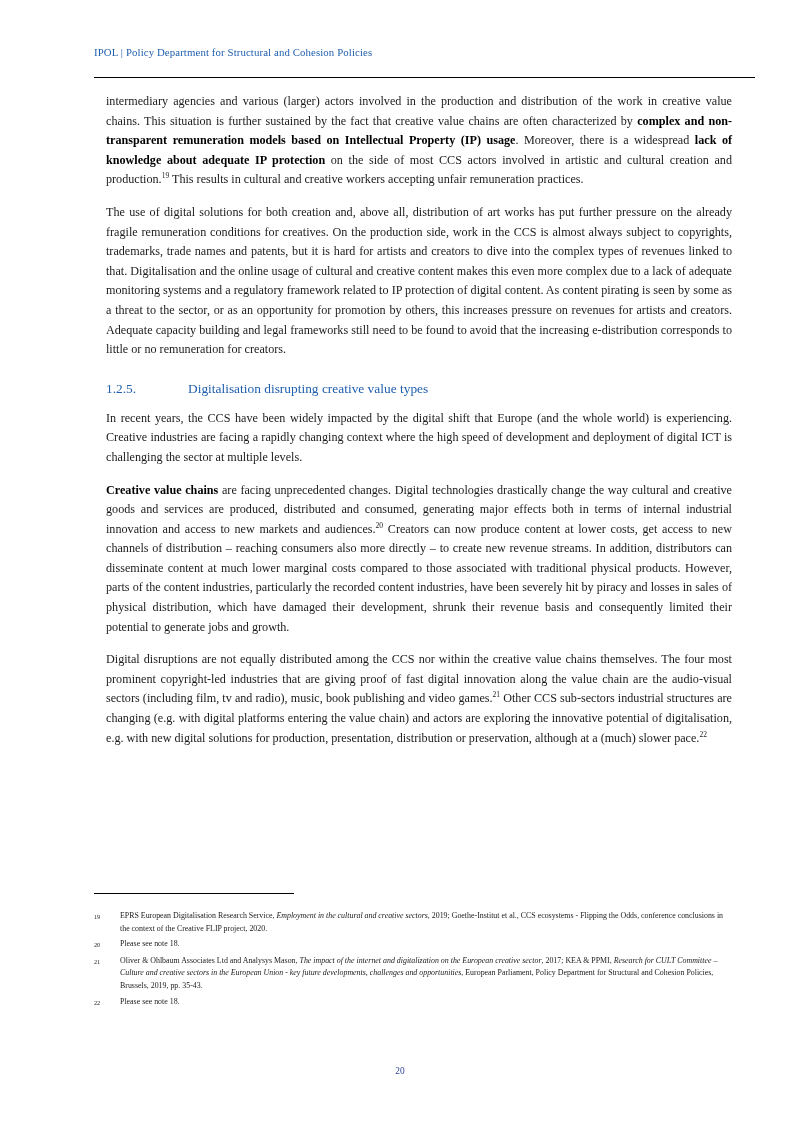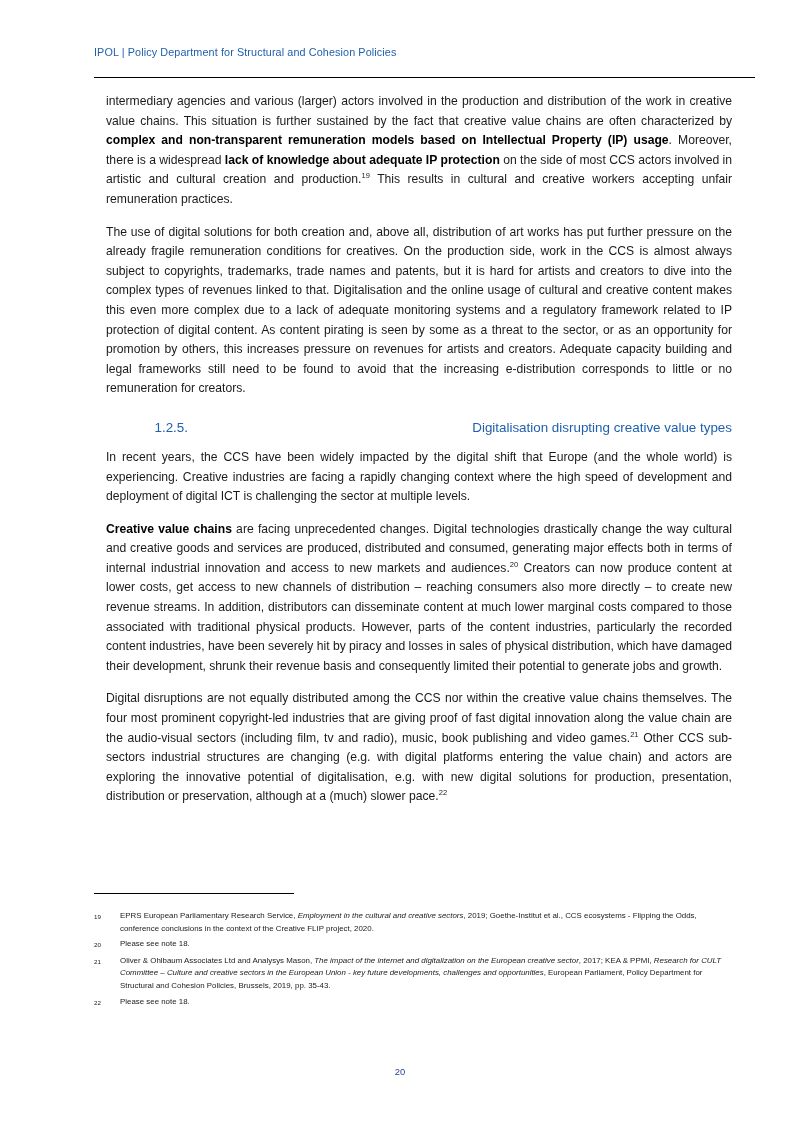--- a/index.html
+++ b/index.html
@@ -14,20 +14,21 @@
     font-family: "Liberation Sans", sans-serif;
     color: #000000;
     -webkit-font-smoothing: antialiased;
   }
   .page {
     position: absolute;
     inset: 0;
     width: 800px;
     height: 1131px;
     overflow: hidden;
+    font-family: Liberation Serif, serif;
   }
 
   
   .header {
     position: absolute;
     left: 94px;
     top: 45px;
     width: 662px;
   }
   .header-title {
@@ -70,21 +71,20 @@
     line-height: 0;
   }
 
   
   .section-heading {
     display: flex;
     margin: 20px 0 11px 0;
     color: #1F5FAE;
     font-size: 13.4px;
     line-height: 18px;
-    text-align: right;
   }
   .section-num {
     width: 82px;
     flex: 0 0 82px;
   }
   .section-title { flex: 1; }
 
   
   .footnote-area {
     position: absolute;
@@ -152,21 +152,21 @@
     <p class="body-par"><b>Creative value chains</b><span> are facing unprecedented changes. Digital technologies drastically change the way cultural and creative goods and services are produced, distributed and consumed, generating major effects both in terms of internal industrial innovation and access to new markets and audiences.</span><sup>20</sup><span> Creators can now produce content at lower costs, get access to new channels of distribution – reaching consumers also more directly – to create new revenue streams. In addition, distributors can disseminate content at much lower marginal costs compared to those associated with traditional physical products. However, parts of the content industries, particularly the recorded content industries, have been severely hit by piracy and losses in sales of physical distribution, which have damaged their development, shrunk their revenue basis and consequently limited their potential to generate jobs and growth.</span></p>
     <p class="body-par"><span>Digital disruptions are not equally distributed among the CCS nor within the creative value chains themselves. The four most prominent copyright-led industries that are giving proof of fast digital innovation along the value chain are the audio-visual sectors (including film, tv and radio), music, book publishing and video games.</span><sup>21</sup><span> Other CCS sub-sectors industrial structures are changing (e.g. with digital platforms entering the value chain) and actors are exploring the innovative potential of digitalisation, e.g. with new digital solutions for production, presentation, distribution or preservation, although at a (much) slower pace.</span><sup>22</sup></p>
 
   </div>
 
   <div class="footnote-area">
     <div class="footnote-rule"></div>
     <div>
         <div class="footnote">
           <div class="fn-num">19</div>
-          <div class="fn-text"><span>EPRS European Parliamentary Research Service, </span><i>Employment in the cultural and creative sectors</i><span>, 2019; Goethe-Institut et al., CCS ecosystems - Flipping the Odds, conference conclusions in the context of the Creative FLIP project, 2020.</span></div>
+          <div class="fn-text"><span>EPRS European Digitalisation Research Service, </span><i>Employment in the cultural and creative sectors</i><span>, 2019; Goethe-Institut et al., CCS ecosystems - Flipping the Odds, conference conclusions in the context of the Creative FLIP project, 2020.</span></div>
         </div>
         <div class="footnote">
           <div class="fn-num">20</div>
           <div class="fn-text"><span>Please see note 18.</span></div>
         </div>
         <div class="footnote">
           <div class="fn-num">21</div>
           <div class="fn-text"><span>Oliver &amp; Ohlbaum Associates Ltd and Analysys Mason, </span><i>The impact of the internet and digitalization on the European creative sector</i><span>, 2017; KEA &amp; PPMI, </span><i>Research for CULT Committee – Culture and creative sectors in the European Union - key future developments, challenges and opportunities</i><span>, European Parliament, Policy Department for Structural and Cohesion Policies, Brussels, 2019, pp. 35-43.</span></div>
         </div>
         <div class="footnote">

